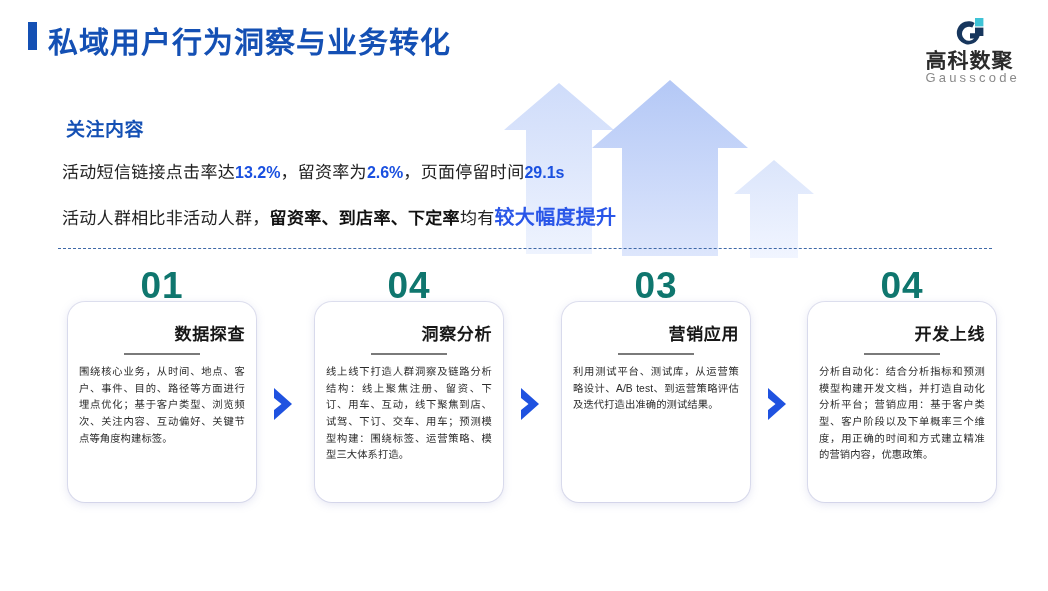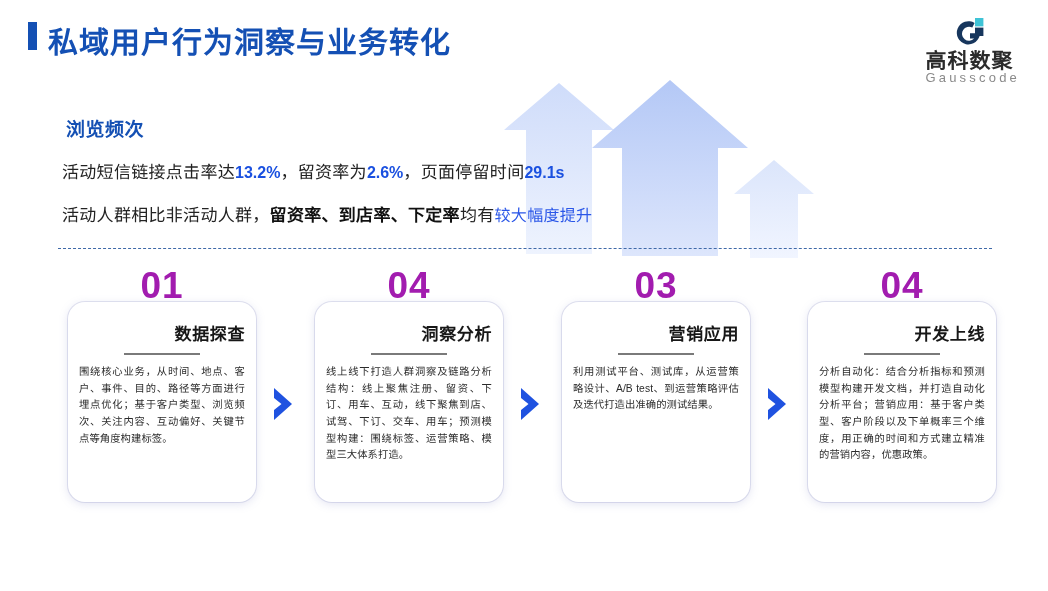--- a/index.html
+++ b/index.html
@@ -115,22 +115,22 @@
     font-weight: bold;
     font-size: 16px;
     letter-spacing: 0;
   }
   .hl-strong {
     font-weight: bold;
     color: #111;
   }
   .hl-blue {
     color: #2a56e8;
-    font-weight: normal;
-    font-size: 16px;
+    font-weight: bold;
+    font-size: 20px;
   }
 
   
   .deco-arrows {
     position: absolute;
     left: 480px;
     top: 78px;
     width: 360px;
     height: 180px;
     pointer-events: none;
@@ -161,21 +161,21 @@
     height: 255px;
   }
   .step-num {
     position: absolute;
     top: 0;
     left: 0;
     width: 188px;
     text-align: center;
     font-size: 37px;
     font-weight: bold;
-    color: #a21caf;
+    color: #0f766e;
     letter-spacing: 1px;
     z-index: 3;
   }
   .step-card {
     position: absolute;
     top: 37px;
     left: 0;
     width: 188px;
     height: 200px;
     background: #ffffff;
@@ -257,21 +257,21 @@
 
       <path d="M79 5 L134 52 L112 52 L112 176 L46 176 L46 52 L24 52 Z" fill="url(#gA)"></path>
 
       <path d="M190 2 L268 70 L238 70 L238 178 L142 178 L142 70 L112 70 Z" fill="url(#gB)"></path>
 
       <path d="M294 82 L334 116 L318 116 L318 180 L270 180 L270 116 L254 116 Z" fill="url(#gC)"></path>
     </svg>
   </div>
 
   <div class="results">
-    <div class="results-heading">浏览频次</div>
+    <div class="results-heading">关注内容</div>
 
     <div class="result-line l1">
       <span>活动短信链接点击率达</span><span class="hl-num">13.2%</span><span>，留资率为</span><span class="hl-num">2.6%</span><span>，页面停留时间</span><span class="hl-num">29.1s</span>
     </div>
 
     <div class="result-line l2">
       <span>活动人群相比非活动人群，</span><span class="hl-strong">留资率、到店率、下定率</span><span>均有</span><span class="hl-blue">较大幅度提升</span>
     </div>
   </div>
 

